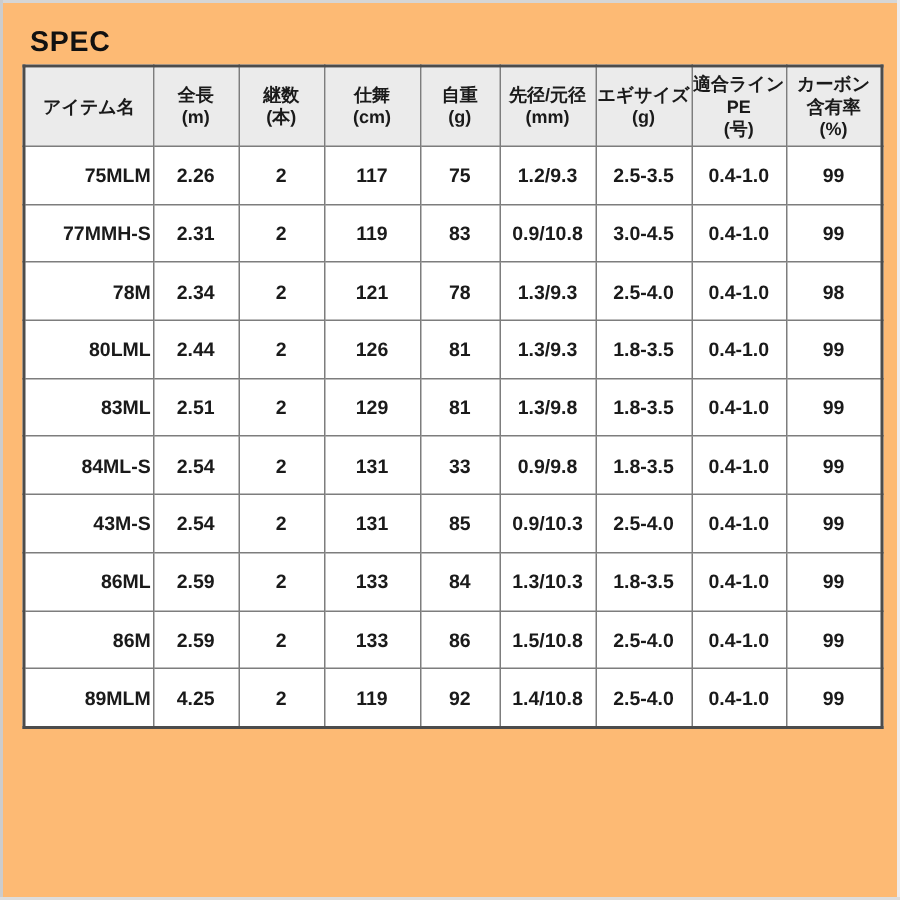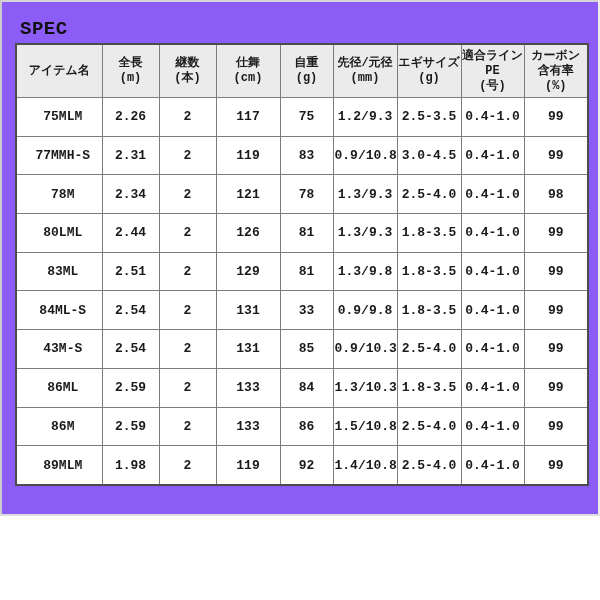--- a/index.html
+++ b/index.html
@@ -3,24 +3,24 @@
 <meta charset="utf-8">
 <style>
   html, body {
     margin: 0;
     padding: 0;
     background: #ffffff;
   }
   .page {
     position: relative;
     width: 600px;
-    height: 516px;
-    background: #8b5cf6;
+    height: 600px;
+    background: #fdba74;
     overflow: hidden;
-    font-family: Liberation Mono, monospace;
+    font-family: Liberation Sans, sans-serif;
     color: #1a1a1a;
   }
   .edge { position: absolute; background: #cfcfcf; }
   .edge-top    { left: 0; top: 0; width: 600px; height: 2px; background: #d6d6d6; }
   .edge-left   { left: 0; top: 0; width: 2px; height: 600px; background: #cccccc; }
   .edge-right  { right: 0; top: 0; width: 2px; height: 600px; background: #efecec; }
   .edge-bottom { left: 0; bottom: 0; width: 600px; height: 2px; background: #dddddd; }
 
   .title {
     position: absolute;
@@ -63,21 +63,21 @@
   .spec-table td {
     height: 35.7px;
     font-size: 13px;
     font-weight: bold;
     text-align: center;
     vertical-align: middle;
     color: #1a1a1a;
     background: #ffffff;
   }
   .spec-table td.item {
-    text-align: center;
+    text-align: right;
     padding-left: 8px;
   }
 </style>
 </head>
 <body>
 
 <div class="page">
   <div class="edge edge-top"></div>
   <div class="edge edge-left"></div>
   <div class="edge edge-right"></div>
@@ -233,21 +233,21 @@
           <td>2</td>
           <td>133</td>
           <td>86</td>
           <td>1.5/10.8</td>
           <td>2.5-4.0</td>
           <td>0.4-1.0</td>
           <td>99</td>
         </tr>
         <tr>
           <td class="item">89MLM</td>
-          <td>1.98</td>
+          <td>4.25</td>
           <td>2</td>
           <td>119</td>
           <td>92</td>
           <td>1.4/10.8</td>
           <td>2.5-4.0</td>
           <td>0.4-1.0</td>
           <td>99</td>
         </tr>
       </tbody>
   </table>

